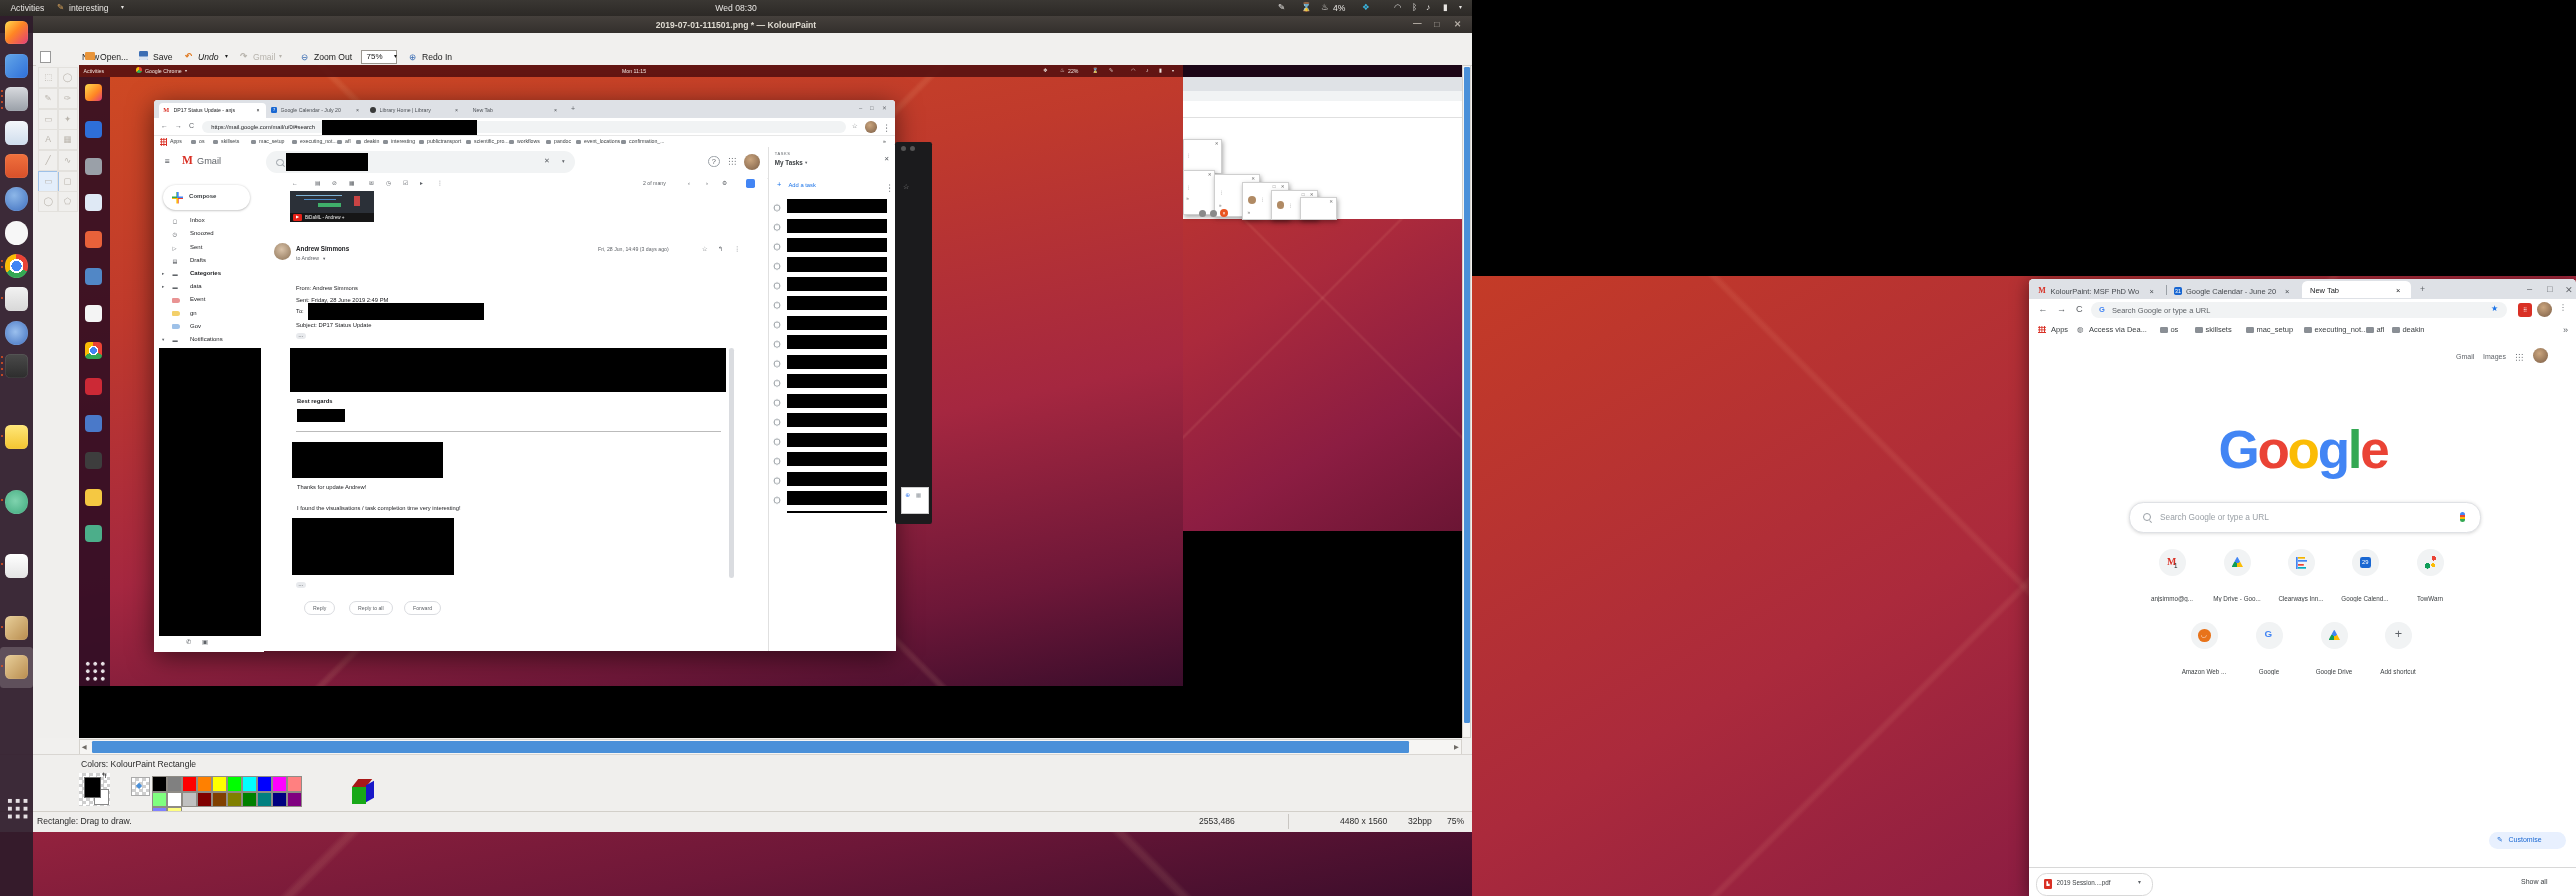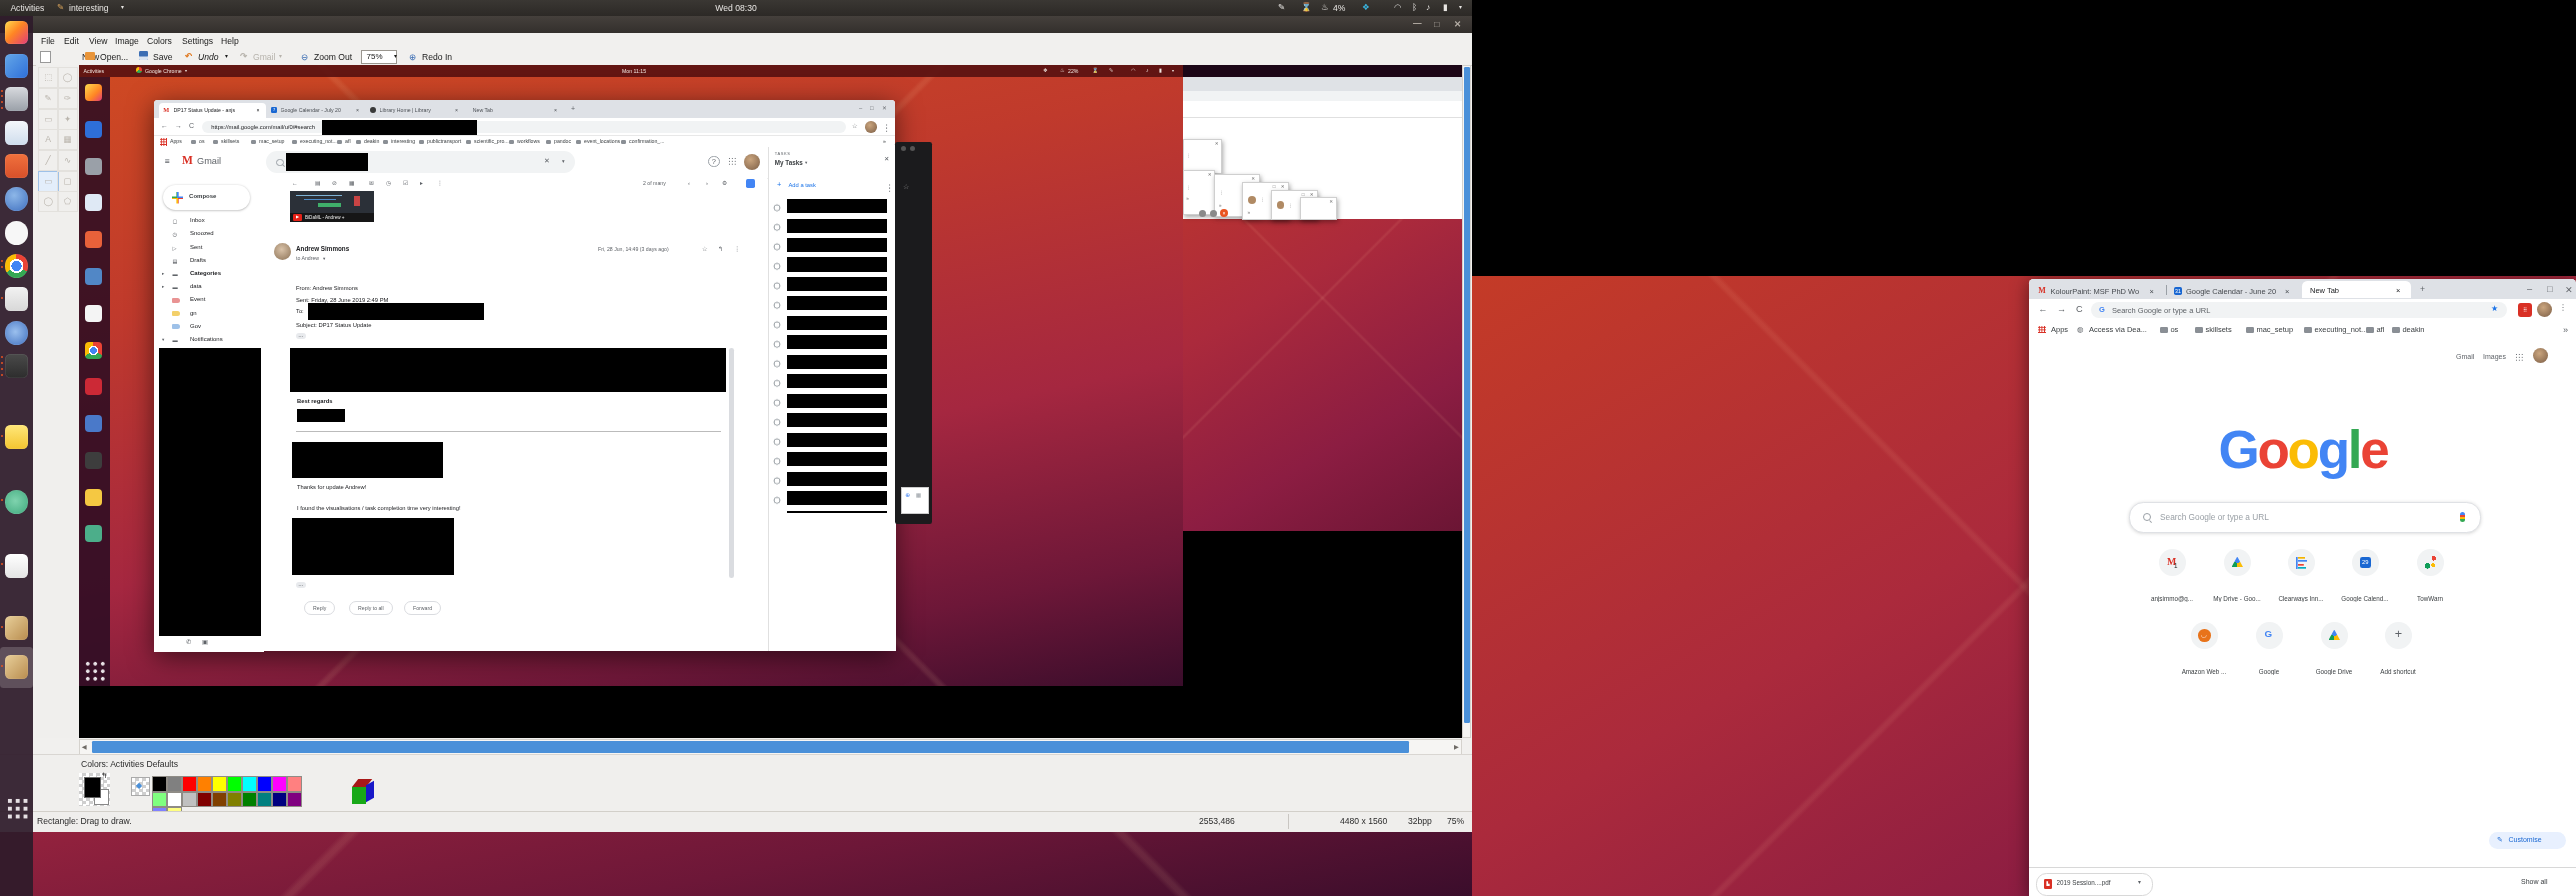--- a/index.html
+++ b/index.html
@@ -84,34 +84,26 @@
     <span class="abs" style="left:1394px;top:2.3px;">◠</span>
     <span class="abs" style="left:1412px;top:2.3px;">ᛒ</span>
     <span class="abs" style="left:1426px;top:2.3px;">♪</span>
     <span class="abs" style="left:1443px;top:2.3px;">▮</span>
     <span class="abs" style="left:1459px;top:3.5px;font-size:5.8px;">▾</span>
   </div>
 
   <div class="abs" style="left:0;top:16px;width:1472px;height:814px;background:#f1f0ee;">
 
     <div class="abs kptitle" style="left:0;top:0;width:1472px;height:17px;">
+      <div class="abs" style="left:0;top:3.5px;width:1472px;text-align:center;">2019-07-01-111501.png * — KolourPaint</div>
       <span class="abs" style="left:1413px;top:2.3px;color:#b5aea6;">—</span>
       <span class="abs" style="left:1434px;top:2.9px;color:#b5aea6;">□</span>
       <span class="abs" style="left:1454px;top:2.9px;color:#b5aea6;">✕</span>
     </div>
 
-    <div class="abs kpbar" style="left:0;top:17px;width:1472px;height:16px;border-bottom:0.6px solid #dbd8d3;">
-      <span class="abs" style="left:41px;top:2.9px;">File</span>
-      <span class="abs" style="left:64px;top:2.9px;">Edit</span>
-      <span class="abs" style="left:89px;top:2.9px;">View</span>
-      <span class="abs" style="left:115px;top:2.9px;">Image</span>
-      <span class="abs" style="left:147px;top:2.9px;">Colors</span>
-      <span class="abs" style="left:182px;top:2.9px;">Settings</span>
-      <span class="abs" style="left:221px;top:2.9px;">Help</span>
-    </div>
 
     <div class="abs kpbar" style="left:0;top:33px;width:1472px;height:16px;border-bottom:0.6px solid #d2cfc9;">
       <span class="abs" style="left:40px;top:1.7px;width:9.2px;height:10.4px;background:#fff;border:0.6px solid #999;"></span>
       <span class="abs" style="left:54px;top:2.9px;margin-left:28px;">New</span>
       <span class="abs" style="left:85px;top:2.9px;width:10.4px;height:8px;background:#e9953a;border-radius:1.2px;"></span>
       <span class="abs" style="left:100px;top:2.9px;">Open...</span>
       <span class="abs" style="left:139px;top:2.3px;width:9.2px;height:9.2px;background:#3c6eb4;border-radius:1.2px;box-shadow:inset 0 -3.4px 0 #d9e4f2;"></span>
       <span class="abs" style="left:153px;top:2.9px;">Save</span>
       <span class="abs" style="left:185px;top:2.3px;color:#e07b24;font-weight:bold;">↶</span>
       <span class="abs" style="left:198px;top:2.9px;font-style:italic;">Undo</span>
@@ -428,21 +420,21 @@
       <div class="sbthumb abs" style="left:1.2px;top:1.2px;width:5.8px;height:656px;"></div>
     </div>
 
     <div class="abs sbtrack" style="left:79px;top:723px;width:1383px;height:15.5px;">
       <span class="abs" style="left:1.7px;top:2.9px;font-size:6.3px;color:#6f6b66;">◀</span>
       <div class="sbthumb abs" style="left:11.5px;top:1.2px;width:1317px;height:12px;"></div>
       <span class="abs" style="left:1374px;top:2.9px;font-size:6.3px;color:#6f6b66;">▶</span>
     </div>
 
     <div class="abs" style="left:0;top:738px;width:1472px;height:56px;background:#f0efed;border-top:0.6px solid #d9d6d2;">
-      <span class="abs" style="left:81px;top:3.5px;font-size:8.6px;color:#2b2b2b;">Colors: Activities Defaults</span>
+      <span class="abs" style="left:81px;top:3.5px;font-size:8.6px;color:#2b2b2b;">Colors: KolourPaint Rectangle</span>
       <div class="abs checker" style="left:79px;top:18.4px;width:31px;height:33px;">
         <div class="abs" style="left:15px;top:16px;width:12.6px;height:14px;background:#fff;border:0.6px solid #888;"></div>
         <div class="abs" style="left:4.6px;top:3.5px;width:15px;height:19.5px;background:#000;border:0.6px solid #666;"></div>
         <span class="abs" style="left:22px;top:-2.3px;font-size:7.5px;color:#222;">↰</span>
       </div>
       <div class="abs checker" style="left:131px;top:22px;width:17px;height:17px;border:0.6px solid #aaa;">
         <span class="abs" style="left:4px;top:2.9px;color:#4a90d9;font-size:8px;">◆</span>
       </div>
       <div class="abs" style="left:152px;top:21px;width:164px;height:32px;display:flex;flex-wrap:wrap;">
         <div class="pcell" style="background: rgb(0, 0, 0);"></div>

